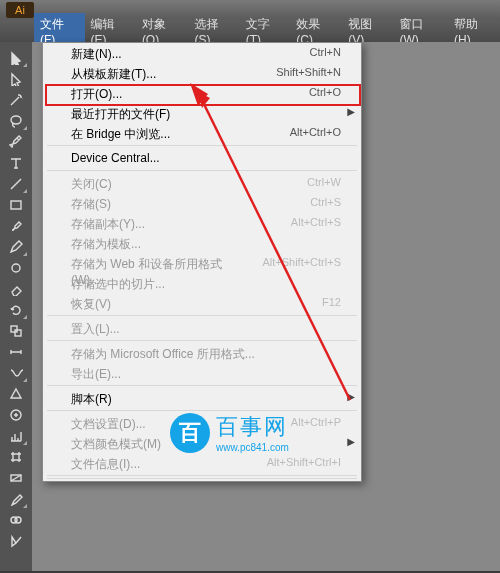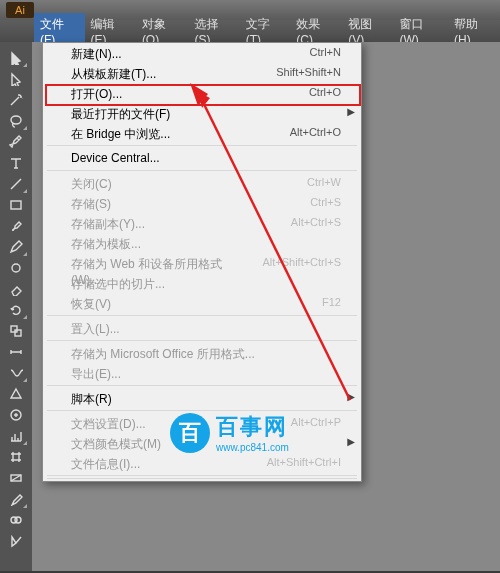--- a/index.html
+++ b/index.html
@@ -31,21 +31,21 @@
     .dd-separator { height:1px; background:#c0c0c0; margin:2px 4px; border-top:1px solid #d8d8d8;}
     .dd-highlight { position:absolute; border:2px solid #e02020; pointer-events:none; }
     
     .arrow-annotation { position:absolute; pointer-events:none; }
     .arrow-line { stroke:#e02020; stroke-width:2.5; fill:none;}
     .arrow-head { fill:#e02020; }
     
     .watermark { position:absolute; bottom:120px; left:170px; display:flex; align-items:center; gap:6px; pointer-events:none;}
     .wm-icon { width:40px; height:40px; border-radius:50%; background:#16a4e8; display:flex; align-items:center; justify-content:center; color:#fff; font-size:22px; font-weight:bold;}
     .wm-text { display:flex; flex-direction:column;}
-    .wm-title { color:#16a4e8; font-size:22px; font-weight:bold; letter-spacing:2px;}
+    .wm-title { color:#16a4e8; font-size:22px; font-weight:normal; letter-spacing:2px;}
     .wm-url { color:#16a4e8; font-size:10px;}
     
     .bottom-divider { position:absolute; bottom:0; left:0; right:0; height:2px; background:#3a3a3a;}
   </style>
 </head>
 <body>
 
 <div class="app-header">
   <div class="app-logo">Ai</div>
 </div>

